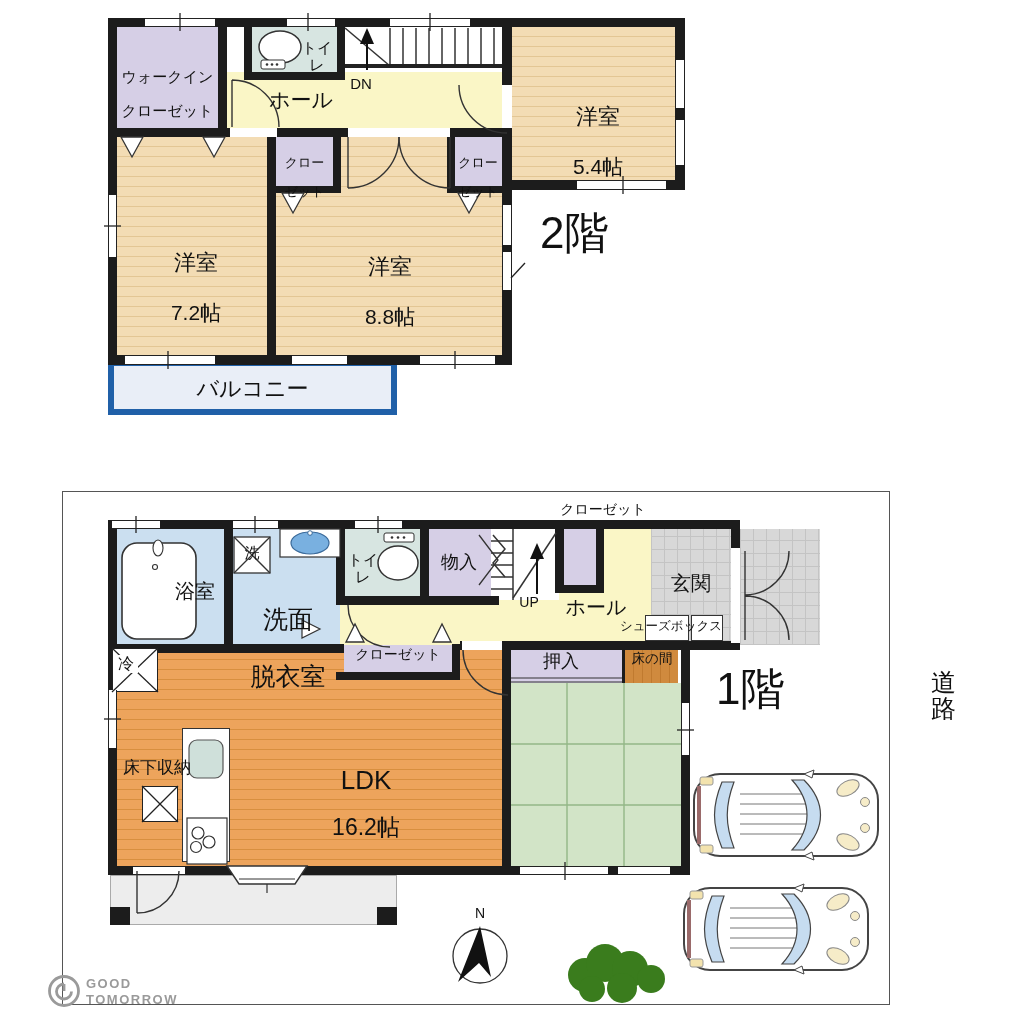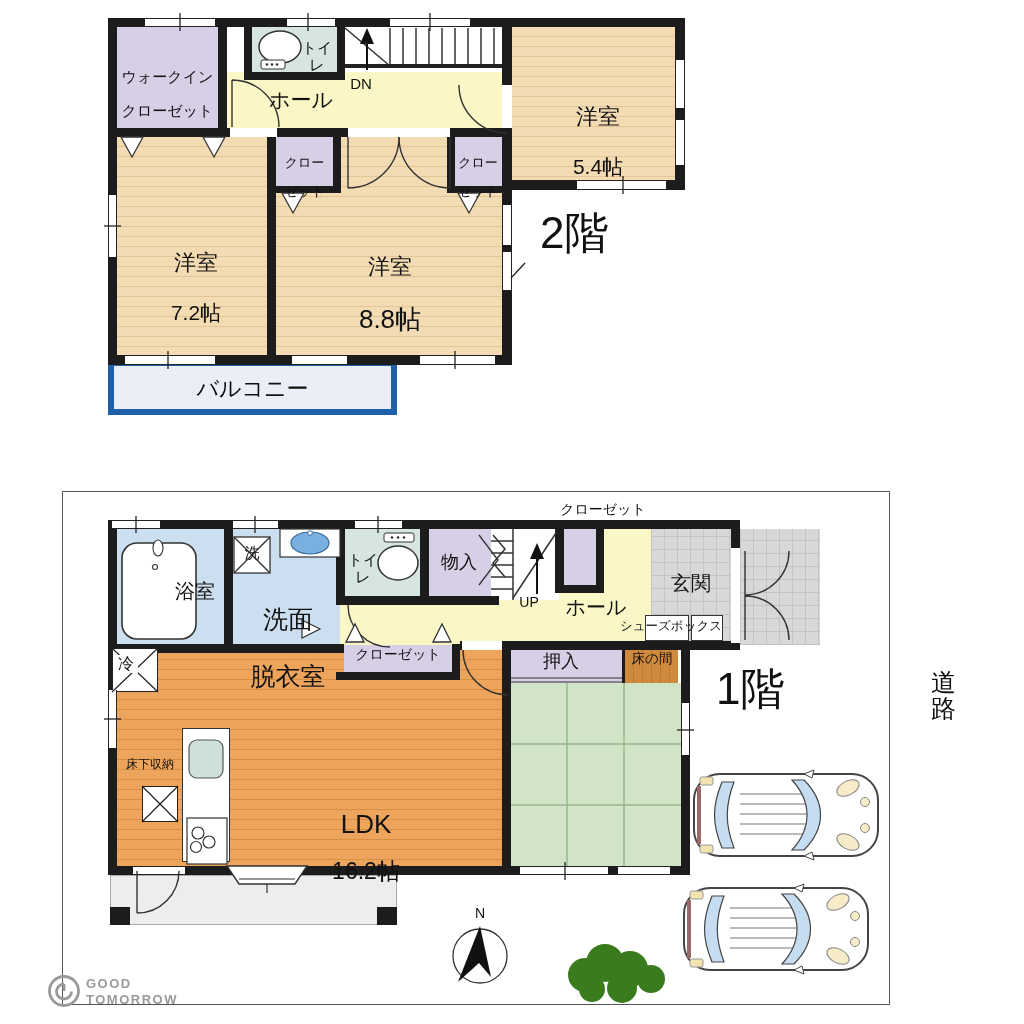--- a/index.html
+++ b/index.html
@@ -99,21 +99,21 @@
   <div class="lb" style="left:540px;top:80px;width:116px;font-size:22px;">
     <span style="display:block;">洋室</span>
     <span style="display:block;font-size:21px;">5.4帖</span>
   </div>
   <div class="lb" style="left:138px;top:226px;width:116px;font-size:22px;">
     <span style="display:block;">洋室</span>
     <span style="display:block;font-size:21px;">7.2帖</span>
   </div>
   <div class="lb" style="left:332px;top:230px;width:116px;font-size:22px;">
     <span style="display:block;">洋室</span>
-    <span style="display:block;font-size:26px;">8.8帖</span>
+    <span style="display:block;font-size:21px;">8.8帖</span>
   </div>
   <div class="lb" style="left:160px;top:377px;width:185px;font-size:22px;">バルコニー</div>
   <div class="lb" style="left:540px;top:208px;width:120px;font-size:44px;text-align:left;">2階</div>
 
   <div class="f yellow" style="left:340px;top:529px;width:311px;height:121px;"></div>
   <div class="f blue" style="left:117px;top:529px;width:111px;height:115px;"></div>
   <div class="f blue" style="left:233px;top:529px;width:107px;height:121px;"></div>
   <div class="f cyan" style="left:345px;top:529px;width:79px;height:71px;"></div>
   <div class="f purple" style="left:429px;top:529px;width:62px;height:71px;"></div>
   <div class="f" style="left:491px;top:529px;width:68px;height:71px;background:#fff;"></div>
@@ -169,25 +169,25 @@
     <span style="display:block;">脱衣室</span>
   </div>
   <div class="lb" style="left:340px;top:552px;width:46px;font-size:15px;">トイレ</div>
   <div class="lb" style="left:424px;top:552px;width:70px;font-size:18px;">物入</div>
   <div class="lb" style="left:512px;top:595px;width:34px;font-size:14px;">UP</div>
   <div class="lb" style="left:553px;top:596px;width:86px;font-size:20px;">ホール</div>
   <div class="lb" style="left:648px;top:572px;width:86px;font-size:20px;">玄関</div>
   <div class="lb" style="left:612px;top:619px;width:118px;font-size:12.5px;">シューズボックス</div>
   <div class="lb" style="left:346px;top:647px;width:104px;font-size:14px;">クローゼット</div>
   <div class="lb" style="left:114px;top:655px;width:24px;font-size:16px;background:#fff;z-index:31;">冷</div>
-  <div class="lb" style="left:308px;top:792px;width:116px;">
+  <div class="lb" style="left:308px;top:748px;width:116px;">
     <span style="display:block;font-size:26px;">LDK</span>
     <span style="display:block;font-size:23px;">16.2帖</span>
   </div>
-  <div class="lb" style="left:112px;top:758px;width:76px;font-size:12px;">床下収納</div>
+  <div class="lb" style="left:119px;top:758px;width:76px;font-size:17px;">床下収納</div>
   <div class="lb" style="left:528px;top:651px;width:66px;font-size:18px;">押入</div>
   <div class="lb" style="left:624px;top:651px;width:56px;font-size:13.5px;">床の間</div>
   <div class="lb" style="left:241px;top:545px;width:22px;font-size:15px;z-index:31;">洗</div>
   <div class="lb" style="left:716px;top:664px;width:120px;font-size:44px;text-align:left;">1階</div>
   <div class="lb" style="left:468px;top:906px;width:24px;font-size:14px;">N</div>
 
   <div class="f" style="left:645px;top:615px;width:44px;height:26px;background:#fff;border:1.5px solid #333;box-sizing:border-box;z-index:13;"></div>
   <div class="f" style="left:691px;top:615px;width:32px;height:26px;background:#fff;border:1.5px solid #333;box-sizing:border-box;z-index:13;"></div>
 
   <div class="f" style="left:112px;top:648px;width:46px;height:44px;background:#fff;border:1.5px solid #222;box-sizing:border-box;z-index:11;"></div>

